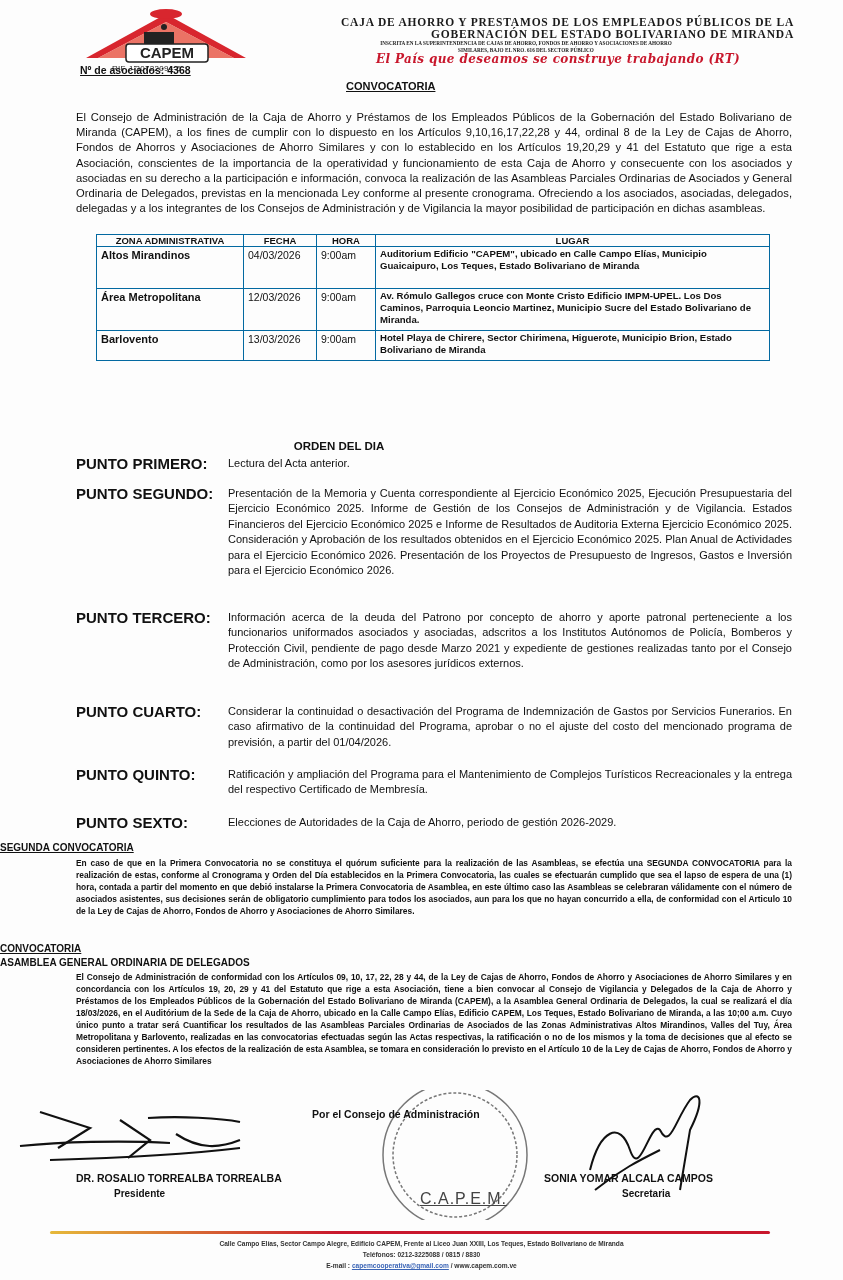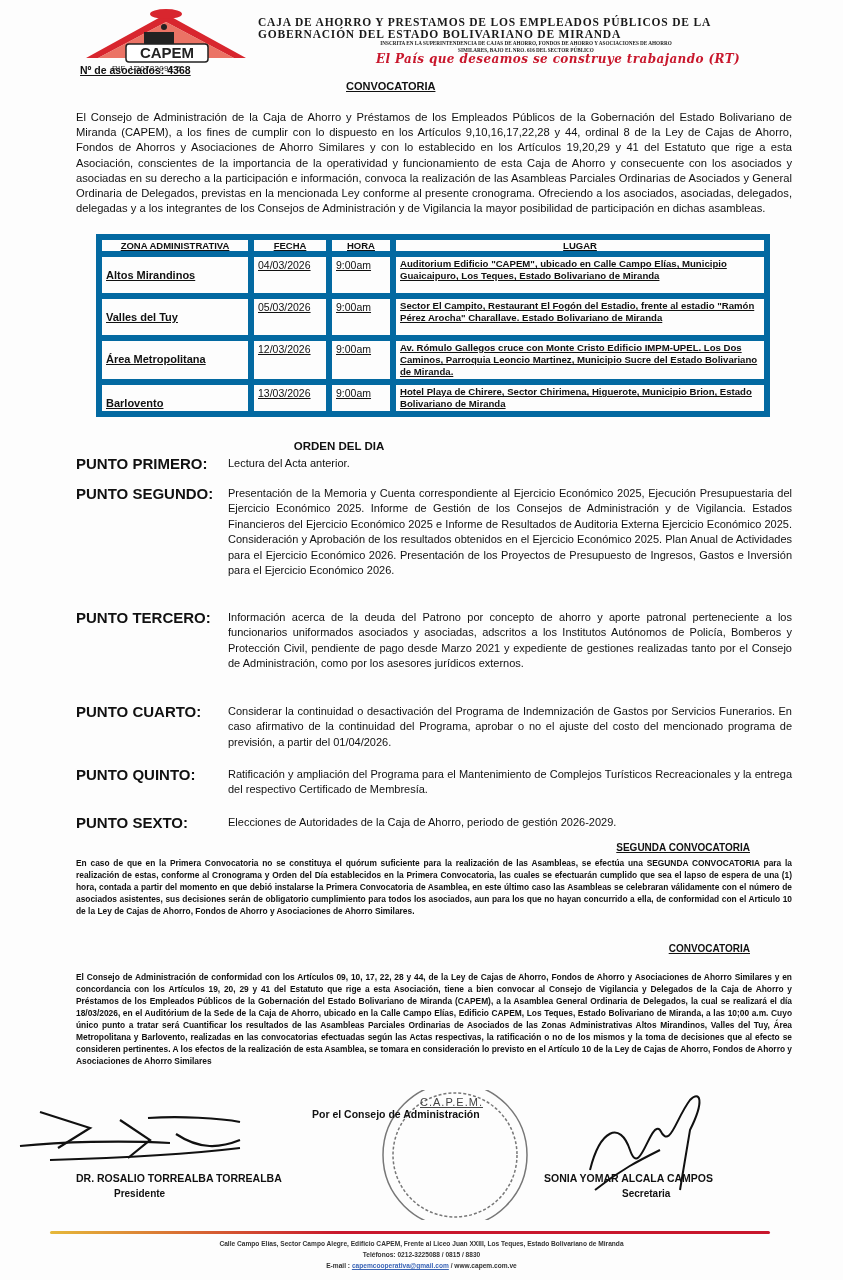--- a/index.html
+++ b/index.html
@@ -2,55 +2,55 @@
 <html><head>
   <meta charset="utf-8">
   <style>
     html, body { margin: 0; padding: 0; background: #ffffff; }
     body { width: 843px; height: 1280px; position: relative; overflow: hidden; color: #111; font-family: "Liberation Sans", sans-serif; }
     .page { position: absolute; left: 0; top: 0; width: 843px; height: 1280px; background: #fdfdfd; }
 
     
     .logo { position: absolute; left: 86px; top: 6px; width: 160px; height: 70px; }
     .rif { position: absolute; left: 112px; top: 64px; font-size: 8px; font-family: "Liberation Sans", sans-serif; color: #222; letter-spacing: 0.3px; }
-    .org-name { position: absolute; left: 258px; top: 16px; width: 536px; text-align: left; font-family: "Liberation Serif", serif; font-weight: bold; font-size: 11.5px; line-height: 12px; letter-spacing: 0.8px; color: #1a1a1a; }
+    .org-name { position: absolute; left: 258px; top: 16px; width: 536px; text-align: right; font-family: "Liberation Serif", serif; font-weight: bold; font-size: 11.5px; line-height: 12px; letter-spacing: 0.8px; color: #1a1a1a; }
     .org-sub { position: absolute; left: 258px; top: 40px; width: 536px; text-align: center; font-family: "Liberation Serif", serif; font-weight: bold; font-size: 5.2px; line-height: 7px; color: #222; }
     .motto { position: absolute; left: 318px; top: 52px; width: 480px; text-align: center; font-family: "DejaVu Serif", serif; font-style: italic; font-weight: bold; font-size: 12px; color: #c8172c; letter-spacing: 0.4px; }
     .asociados { position: absolute; left: 80px; top: 64px; font-size: 10.5px; font-weight: bold; text-decoration: underline; }
     .title-main { position: absolute; left: 346px; top: 80px; font-size: 11px; font-weight: bold; text-decoration: underline; }
 
     
     .intro { position: absolute; left: 76px; top: 110px; width: 716px; font-size: 11.2px; line-height: 15.2px; text-align: justify; }
 
     
     .sched { position: absolute; left: 96px; top: 234px; width: 674px; border-collapse: collapse; font-size: 10.5px; }
-    .sched th, .sched td { border: 6px solid #0369a1; padding: 0 4px; vertical-align: top; text-decoration: underline; }
+    .sched th, .sched td { border: 1px solid #0369a1; padding: 0 4px; vertical-align: top; }
     .sched th { font-weight: bold; text-align: center; font-size: 9.5px; line-height: 11px; }
-    .sched td.zona { font-weight: bold; font-size: 11px; width: 138px; padding-top: 12px; }
+    .sched td.zona { font-weight: bold; font-size: 11px; width: 138px; padding-top: 2px; }
     .sched td.fecha { width: 64px; font-size: 10.5px; padding-top: 2px; }
     .sched td.hora { width: 50px; font-size: 10.5px; padding-top: 2px; }
     .sched td.lugar { font-weight: bold; font-size: 9.6px; line-height: 12px; padding: 1px 4px; }
 
     
     .orden-title { position: absolute; left: 0; top: 440px; width: 678px; text-align: center; font-weight: bold; font-size: 11.5px; }
     .punto { position: absolute; left: 76px; width: 718px; font-size: 11px; line-height: 15.4px; }
     .punto .lbl { position: absolute; left: 0; top: 0; font-weight: bold; font-size: 15px; }
     .punto .txt { position: absolute; left: 152px; top: 0; width: 564px; text-align: justify; }
 
     
-    .h-center { position: absolute; left: 0; width: 718px; text-align: right; font-weight: bold; font-size: 10px; padding-left: 32px; }
+    .h-center { position: absolute; left: 0; width: 718px; text-align: left; font-weight: bold; font-size: 10px; }
     .u { text-decoration: underline; }
     .small-par { position: absolute; left: 76px; width: 716px; font-size: 8.4px; line-height: 12px; text-align: justify; font-weight: bold; }
 
     
     .por-consejo { position: absolute; left: 312px; top: 1108px; font-size: 10.5px; font-weight: bold; }
     .sig-name { position: absolute; font-size: 10.5px; font-weight: bold; }
     .sig-role { position: absolute; font-size: 10px; font-weight: bold; }
     .sig-svg { position: absolute; left: 0; top: 1090px; width: 843px; height: 130px; }
-    .stamp-text { position: absolute; left: 420px; top: 1096px; font-size: 11px; font-family: "Liberation Sans", sans-serif; color: #444; letter-spacing: 1px; text-decoration: underline; }
+    .stamp-text { position: absolute; left: 420px; top: 1190px; font-size: 16px; font-family: "Liberation Sans", sans-serif; color: #444; letter-spacing: 1px; text-decoration: underline; }
 
     
     .footer-line { position: absolute; left: 50px; top: 1231px; width: 720px; height: 3px; background: linear-gradient(90deg, #e6b93a, #c8172c 40%, #c8172c 100%); border-radius: 2px; }
     .footer { position: absolute; left: 0; width: 843px; text-align: center; font-size: 6.6px; font-weight: bold; color: #333; }
     .footer a { color: #3a64b5; text-decoration: underline; }
   </style>
 </head>
 <body>
 
 <div class="page">
@@ -91,26 +91,20 @@
       </tr>
     </thead>
     <tbody>
       <tr style="height:42px">
         <td class="zona">Altos Mirandinos</td>
         <td class="fecha">04/03/2026</td>
         <td class="hora">9:00am</td>
         <td class="lugar">Auditorium Edificio "CAPEM", ubicado en Calle Campo Elías, Municipio Guaicaipuro, Los Teques, Estado Bolivariano de Miranda</td>
       </tr>
       <tr style="height:42px">
-        <td class="zona">Valles del Tuy</td>
-        <td class="fecha">05/03/2026</td>
-        <td class="hora">9:00am</td>
-        <td class="lugar">Sector El Campito, Restaurant El Fogón del Estadio, frente al estadio "Ramón Pérez Arocha" Charallave. Estado Bolivariano de Miranda</td>
-      </tr>
-      <tr style="height:42px">
         <td class="zona">Área Metropolitana</td>
         <td class="fecha">12/03/2026</td>
         <td class="hora">9:00am</td>
         <td class="lugar">Av. Rómulo Gallegos cruce con Monte Cristo Edificio IMPM-UPEL. Los Dos Caminos, Parroquia Leoncio Martinez, Municipio Sucre del Estado Bolivariano de Miranda.</td>
       </tr>
       <tr style="height:30px">
         <td class="zona">Barlovento</td>
         <td class="fecha">13/03/2026</td>
         <td class="hora">9:00am</td>
         <td class="lugar">Hotel Playa de Chirere, Sector Chirimena, Higuerote, Municipio Brion, Estado Bolivariano de Miranda</td>
@@ -142,20 +136,21 @@
   </div>
   <div class="punto" style="top:815px">
     <span class="lbl">PUNTO SEXTO:</span>
     <div class="txt">Elecciones de Autoridades de la Caja de Ahorro, periodo de gestión 2026-2029.</div>
   </div>
 
   <div class="h-center u" style="top:842px">SEGUNDA CONVOCATORIA</div>
   <div class="small-par" style="top:857px">En caso de que en la Primera Convocatoria no se constituya el quórum suficiente para la realización de las Asambleas, se efectúa una SEGUNDA CONVOCATORIA para la realización de estas, conforme al Cronograma y Orden del Día establecidos en la Primera Convocatoria, las cuales se efectuarán cumplido que sea el lapso de espera de una (1) hora, contada a partir del momento en que debió instalarse la Primera Convocatoria de Asamblea, en este último caso las Asambleas se celebraran válidamente con el número de asociados asistentes, sus decisiones serán de obligatorio cumplimiento para todos los asociados, aun para los que no hayan concurrido a ella, de conformidad con el Articulo 10 de la Ley de Cajas de Ahorro, Fondos de Ahorro y Asociaciones de Ahorro Similares.</div>
 
   <div class="h-center u" style="top:943px">CONVOCATORIA</div>
+  <div class="h-center" style="top:957px">ASAMBLEA GENERAL ORDINARIA DE DELEGADOS</div>
   <div class="small-par" style="top:971px">El Consejo de Administración de conformidad con los Artículos 09, 10, 17, 22, 28 y 44, de la Ley de Cajas de Ahorro, Fondos de Ahorro y Asociaciones de Ahorro Similares y en concordancia con los Artículos 19, 20, 29 y 41 del Estatuto que rige a esta Asociación, tiene a bien convocar al Consejo de Vigilancia y Delegados de la Caja de Ahorro y Préstamos de los Empleados Públicos de la Gobernación del Estado Bolivariano de Miranda (CAPEM), a la Asamblea General Ordinaria de Delegados, la cual se realizará el día 18/03/2026, en el Auditórium de la Sede de la Caja de Ahorro, ubicado en la Calle Campo Elías, Edificio CAPEM, Los Teques, Estado Bolivariano de Miranda, a las 10;00 a.m. Cuyo único punto a tratar será Cuantificar los resultados de las Asambleas Parciales Ordinarias de Asociados de las Zonas Administrativas Altos Mirandinos, Valles del Tuy, Área Metropolitana y Barlovento, realizadas en las convocatorias efectuadas según las Actas respectivas, la ratificación o no de los mismos y la toma de decisiones que al efecto se consideren pertinentes. A los efectos de la realización de esta Asamblea, se tomara en consideración lo previsto en el Artículo 10 de la Ley de Cajas de Ahorro, Fondos de Ahorro y Asociaciones de Ahorro Similares</div>
 
   <svg class="sig-svg" viewBox="0 1090 843 130">
     <g fill="none" stroke="#111" stroke-width="2.2">
       <path d="M20,1146 C60,1142 120,1140 170,1143"></path>
       <path d="M40,1112 L90,1128 L58,1148"></path>
       <path d="M120,1120 L150,1140 L128,1158"></path>
       <path d="M148,1118 C180,1116 220,1118 240,1122"></path>
       <path d="M176,1134 C200,1150 220,1148 240,1140"></path>
       <path d="M50,1160 C120,1158 190,1154 240,1148"></path>

